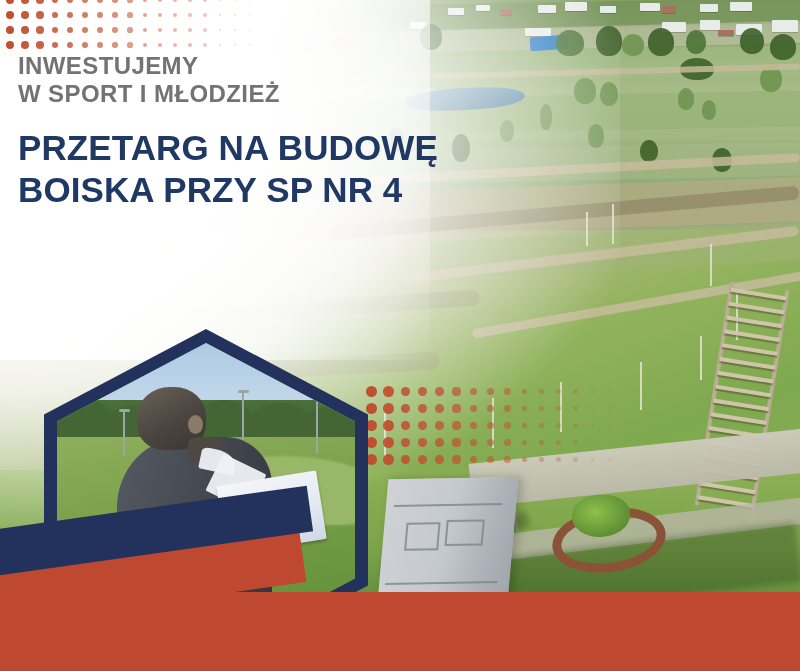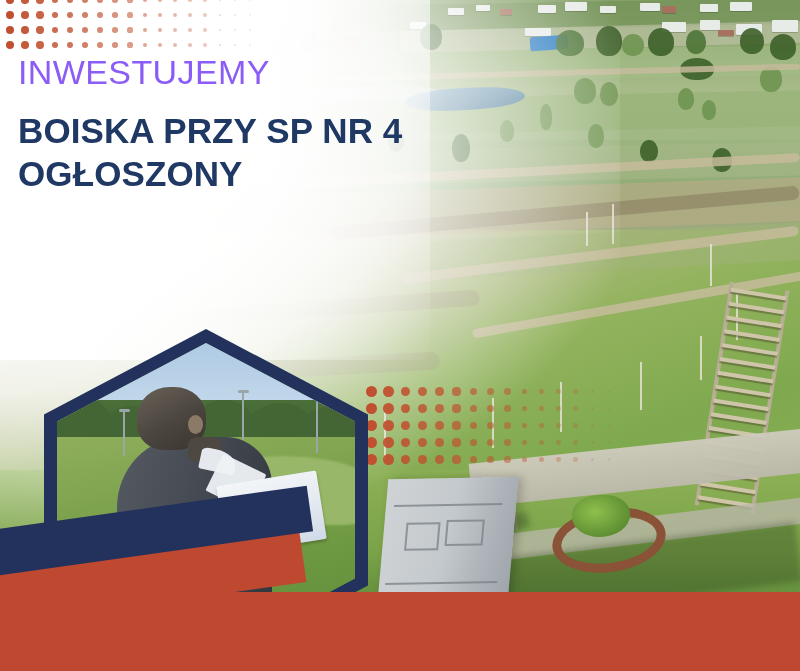--- a/index.html
+++ b/index.html
@@ -135,22 +135,22 @@
     pointer-events:none;
   }
 
   
   .dots{position:absolute;pointer-events:none;}
   .dot{position:absolute;border-radius:50%;}
 
   
   .text-block{position:absolute;left:18px;top:52px;width:560px;}
   .kicker{
-    font-size:34px;line-height:1.18;font-weight:400;letter-spacing:.4px;
-    color:#8b5cf6;white-space:nowrap;
+    font-size:24px;line-height:1.18;font-weight:700;letter-spacing:.4px;
+    color:#737373;white-space:nowrap;
   }
   .headline{
     margin-top:18px;
     font-size:35px;line-height:1.22;font-weight:700;letter-spacing:.1px;
     color:#1f3864;
   }
   .headline div{white-space:nowrap;}
 
   
   .hex-wrap{position:absolute;left:44px;top:329px;width:324px;height:342px;}
@@ -509,24 +509,25 @@
       <div class="dot" style="left: 172.829px; top: 70.8286px; width: 5.34286px; height: 5.34286px; background: rgb(192, 80, 47); opacity: 0.371;"></div>
       <div class="dot" style="left: 190.111px; top: 71.1114px; width: 4.77714px; height: 4.77714px; background: rgb(192, 80, 47); opacity: 0.309;"></div>
       <div class="dot" style="left: 207.394px; top: 71.3943px; width: 4.21143px; height: 4.21143px; background: rgb(192, 80, 47); opacity: 0.246;"></div>
       <div class="dot" style="left: 224.677px; top: 71.6771px; width: 3.64571px; height: 3.64571px; background: rgb(192, 80, 47); opacity: 0.183;"></div>
       <div class="dot" style="left: 241.96px; top: 71.96px; width: 3.08px; height: 3.08px; background: rgb(192, 80, 47); opacity: 0.12;"></div>
     </div>
 
   <div class="text-block">
     <div class="kicker">
       <div>INWESTUJEMY</div>
+      <div>W SPORT I MŁODZIEŻ</div>
     </div>
     <div class="headline">
+      <div>PRZETARG NA BUDOWĘ</div>
       <div>BOISKA PRZY SP NR 4</div>
-      <div>OGŁOSZONY</div>
     </div>
   </div>
 
   <div class="hex-wrap">
     <div class="hex-outer"></div>
     <div class="hex-inner">
       <div class="hp-sky"></div>
       <div class="hp-treeline"></div>
       <div class="hp-treebump" style="left:-4%;top:17%;width:22%;height:17%;"></div>
       <div class="hp-treebump" style="left:16%;top:20%;width:18%;height:14%;"></div>

